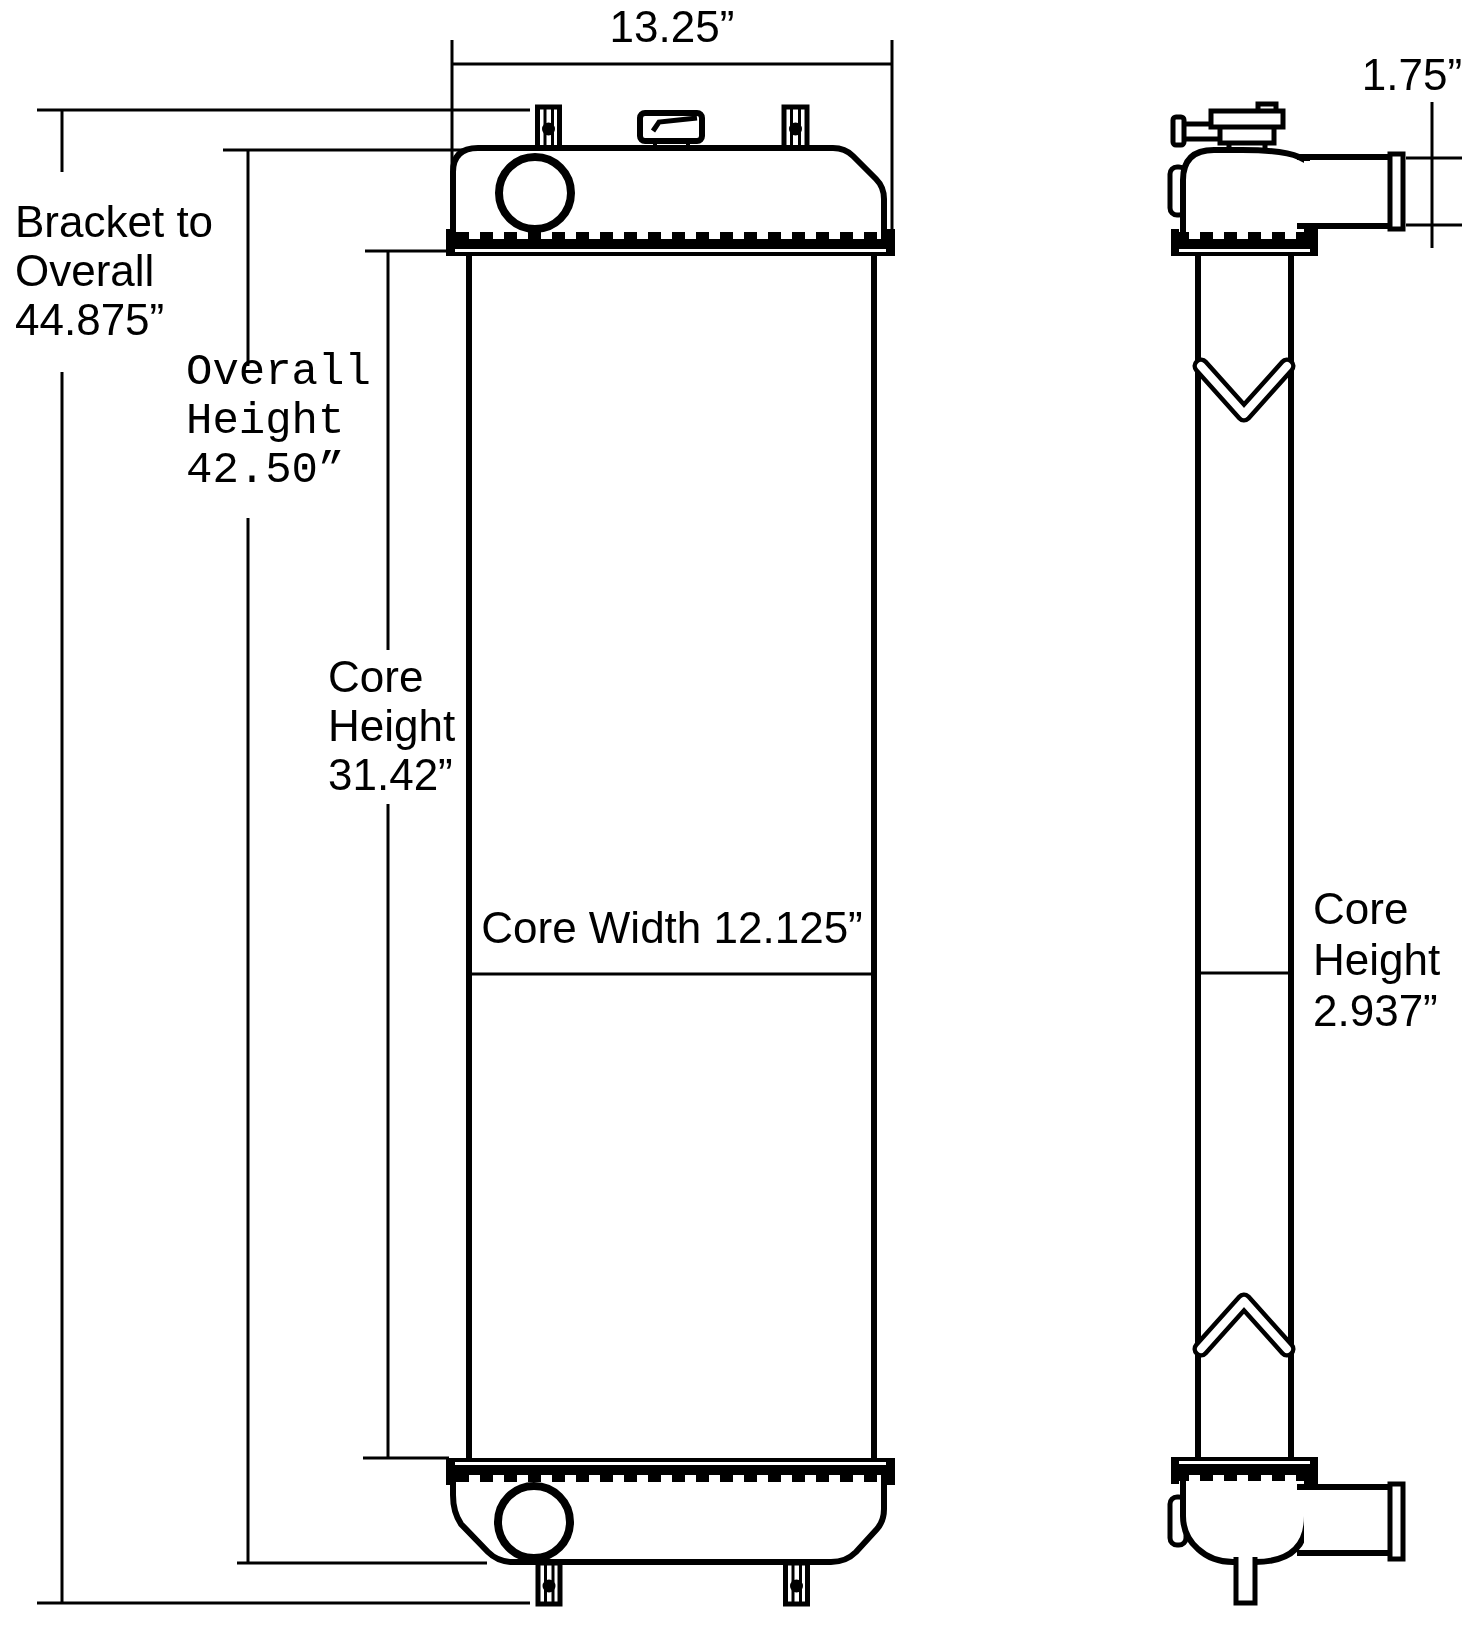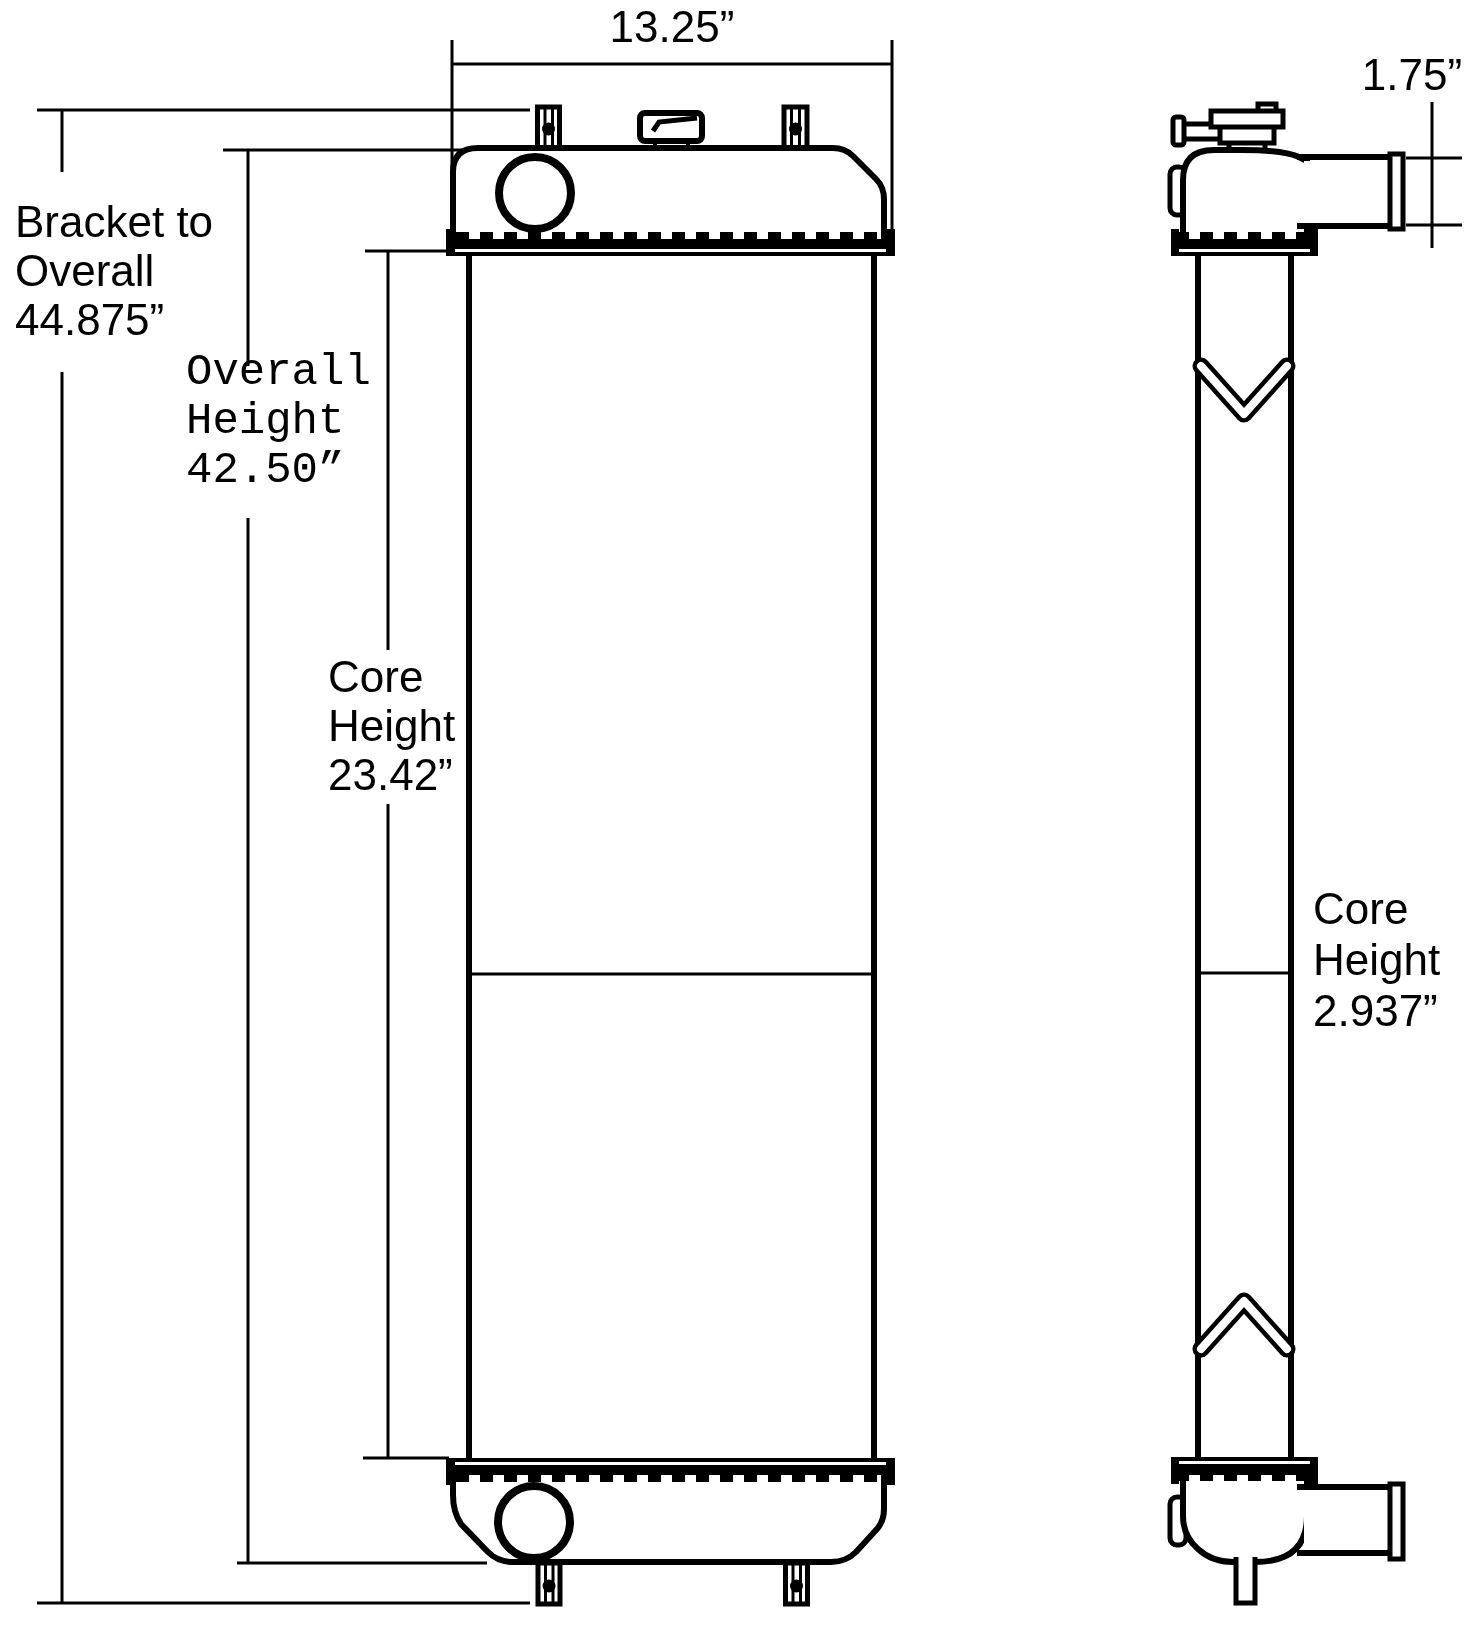--- a/index.html
+++ b/index.html
@@ -218,23 +218,24 @@
 
 <div class="label" style="left:186px;top:348px;font-family:Liberation Mono, monospace;">
   <div>Overall</div>
   <div>Height</div>
   <div>42.50”</div>
 </div>
 
 <div class="label" style="left:328px;top:652px;">
   <div>Core</div>
   <div>Height</div>
-  <div>23.42”</div>
-</div>
-
+  <div>31.42”</div>
+</div>
+
+<div class="label center" style="left:471px;top:903px;width:402px;">Core Width 12.125”</div>
 
 <div class="label center" style="left:1352px;top:50px;width:120px;">1.75”</div>
 
 <div class="label" style="left:1313px;top:883px;line-height:51px;">
   <div>Core</div>
   <div>Height</div>
   <div>2.937”</div>
 </div>
 
 </div>

